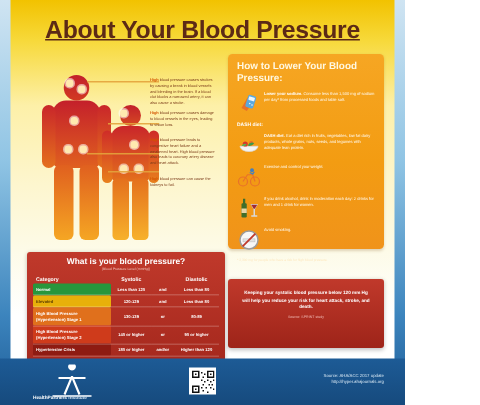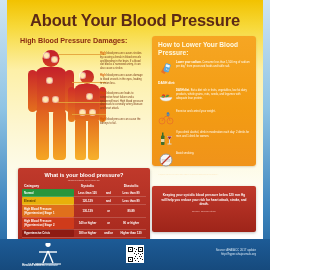--- a/index.html
+++ b/index.html
@@ -17,21 +17,21 @@
   .rail {
     position:absolute; top:0; width:7px; height:270px;
     background:linear-gradient(180deg,#cfe4f2 0%,#8fc4e4 40%,#3c84bd 78%,#1d5b96 100%);
   }
   .rail.left { left:0; }
   .rail.right { right:0; background:linear-gradient(180deg,#cfe4f2 0%,#8fc4e4 40%,#3c84bd 78%,#1d5b96 100%); }
 
   .title {
     position:absolute; left:0; right:0; top:11px;
     text-align:center; font-size:16.5px; font-weight:bold;
-    color:#5c2a16; letter-spacing:-0.2px;
+    color:#5c2a16; letter-spacing:-0.2px;text-decoration:underline;
   }
 
   
   .damages-head {
     position:absolute; left:20px; top:36px;
     font-size:7.2px; font-weight:bold; color:#8a2b12;
   }
   .figures { position:absolute; left:28px; top:48px; width:78px; height:112px; }
   .fig { position:absolute; bottom:0; }
   .fig .head {
@@ -156,21 +156,20 @@
 </head>
 <body>
 
 <div class="poster">
 
   <div class="rail left"></div>
   <div class="rail right"></div>
 
   <div class="title">About Your Blood Pressure</div>
 
-  <div class="damages-head">High Blood Pressure Damages:</div>
 
   <div class="figures">
     <div class="fig fig-a">
       <div class="head"></div>
       <div class="torso"></div>
       <div class="armL"></div>
       <div class="armR"></div>
       <div class="legL"></div>
       <div class="legR"></div>
       <div class="marker" style="left:16px; top:3px;"></div>

